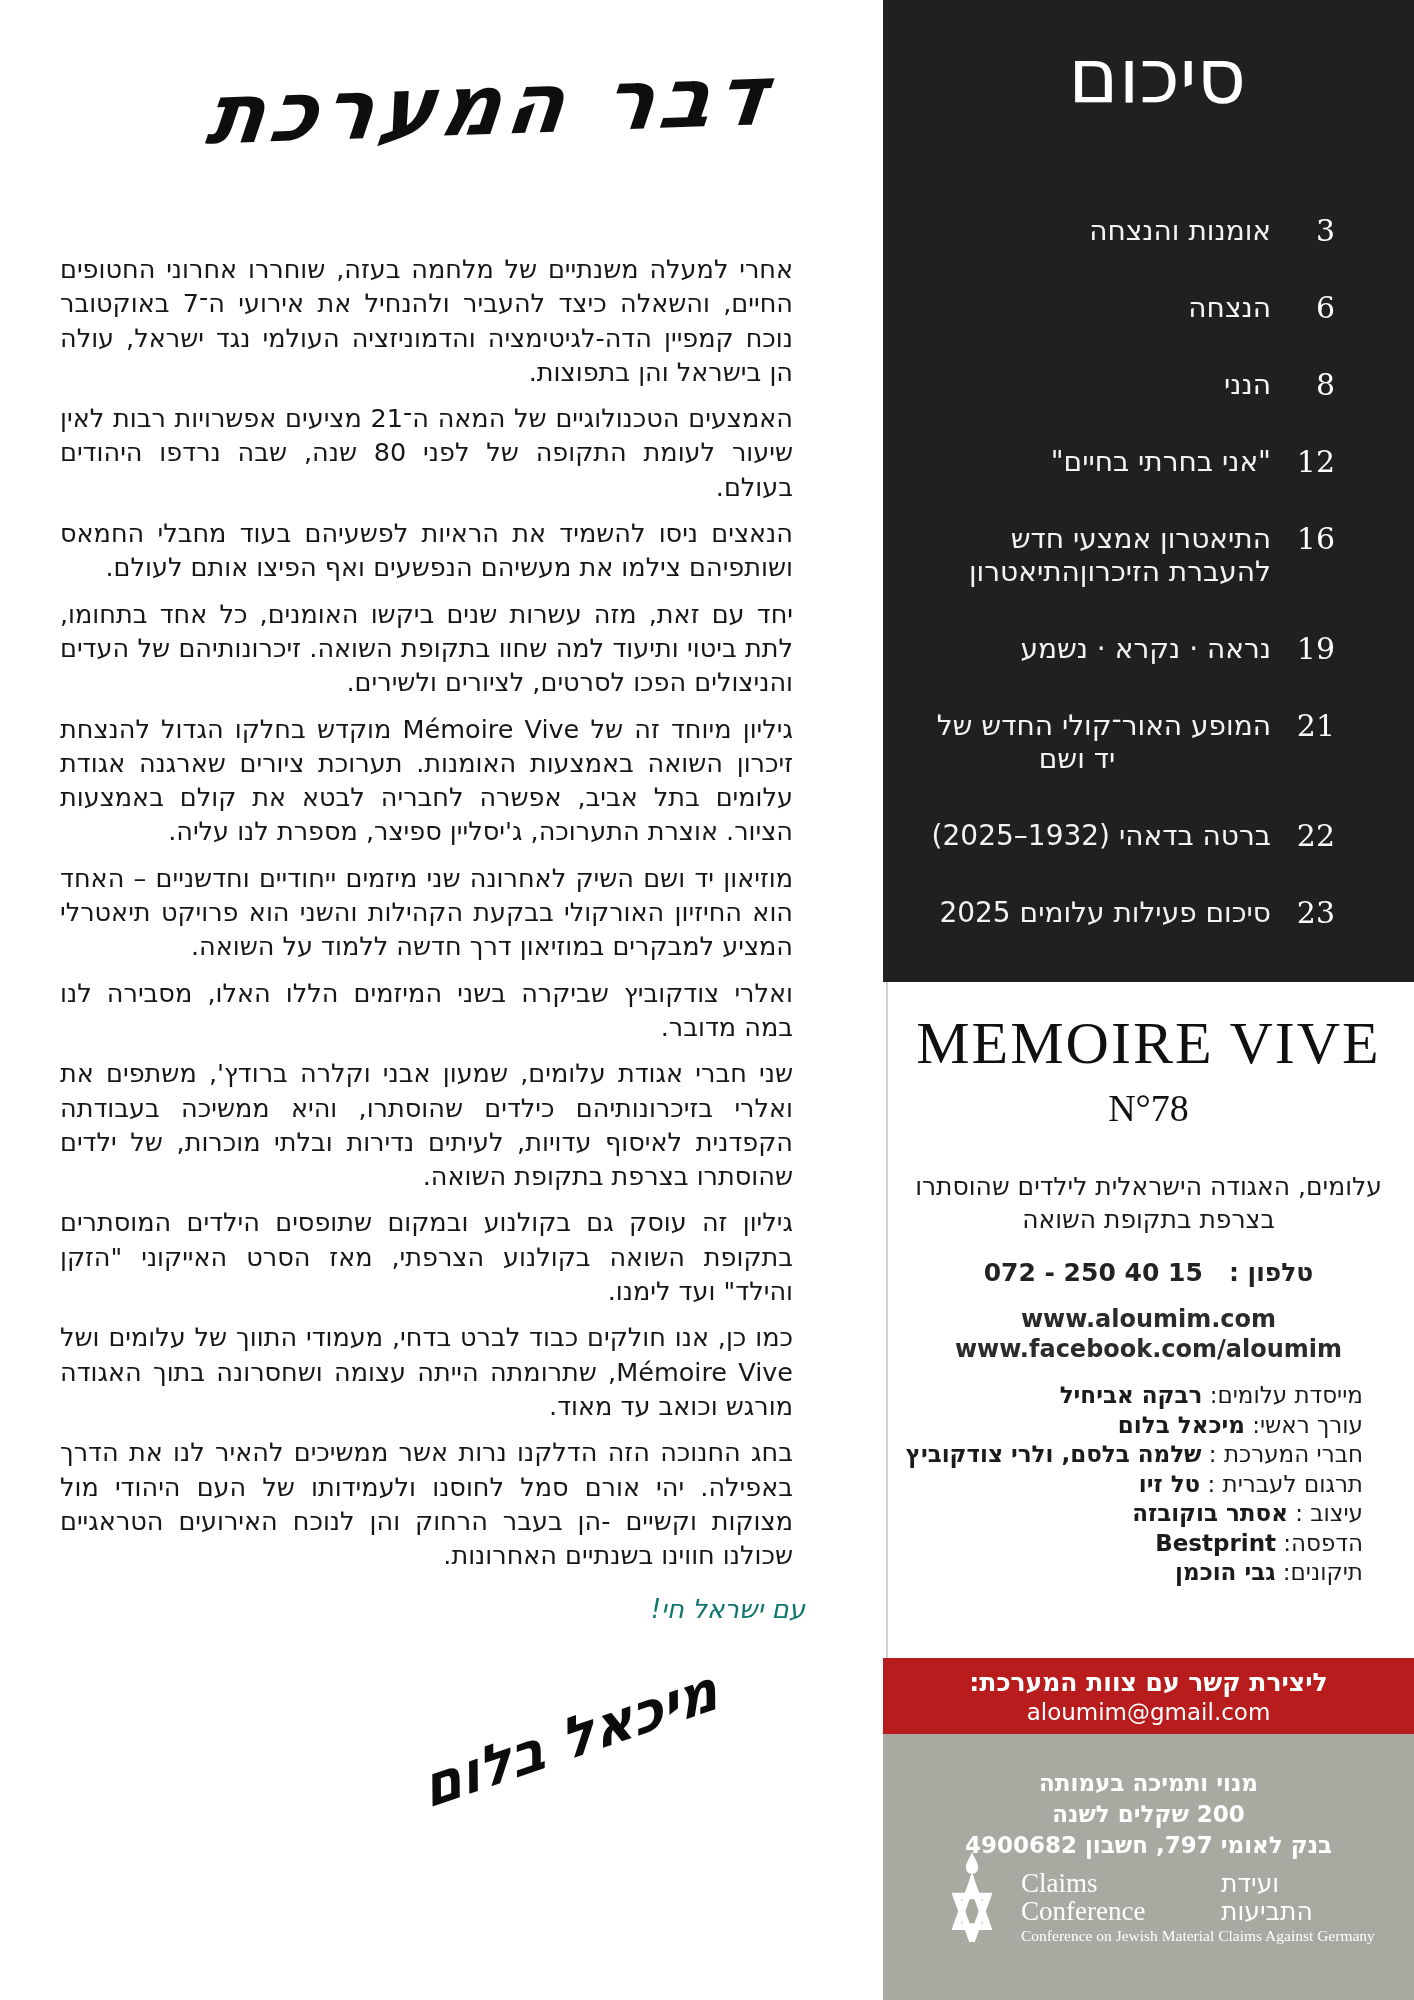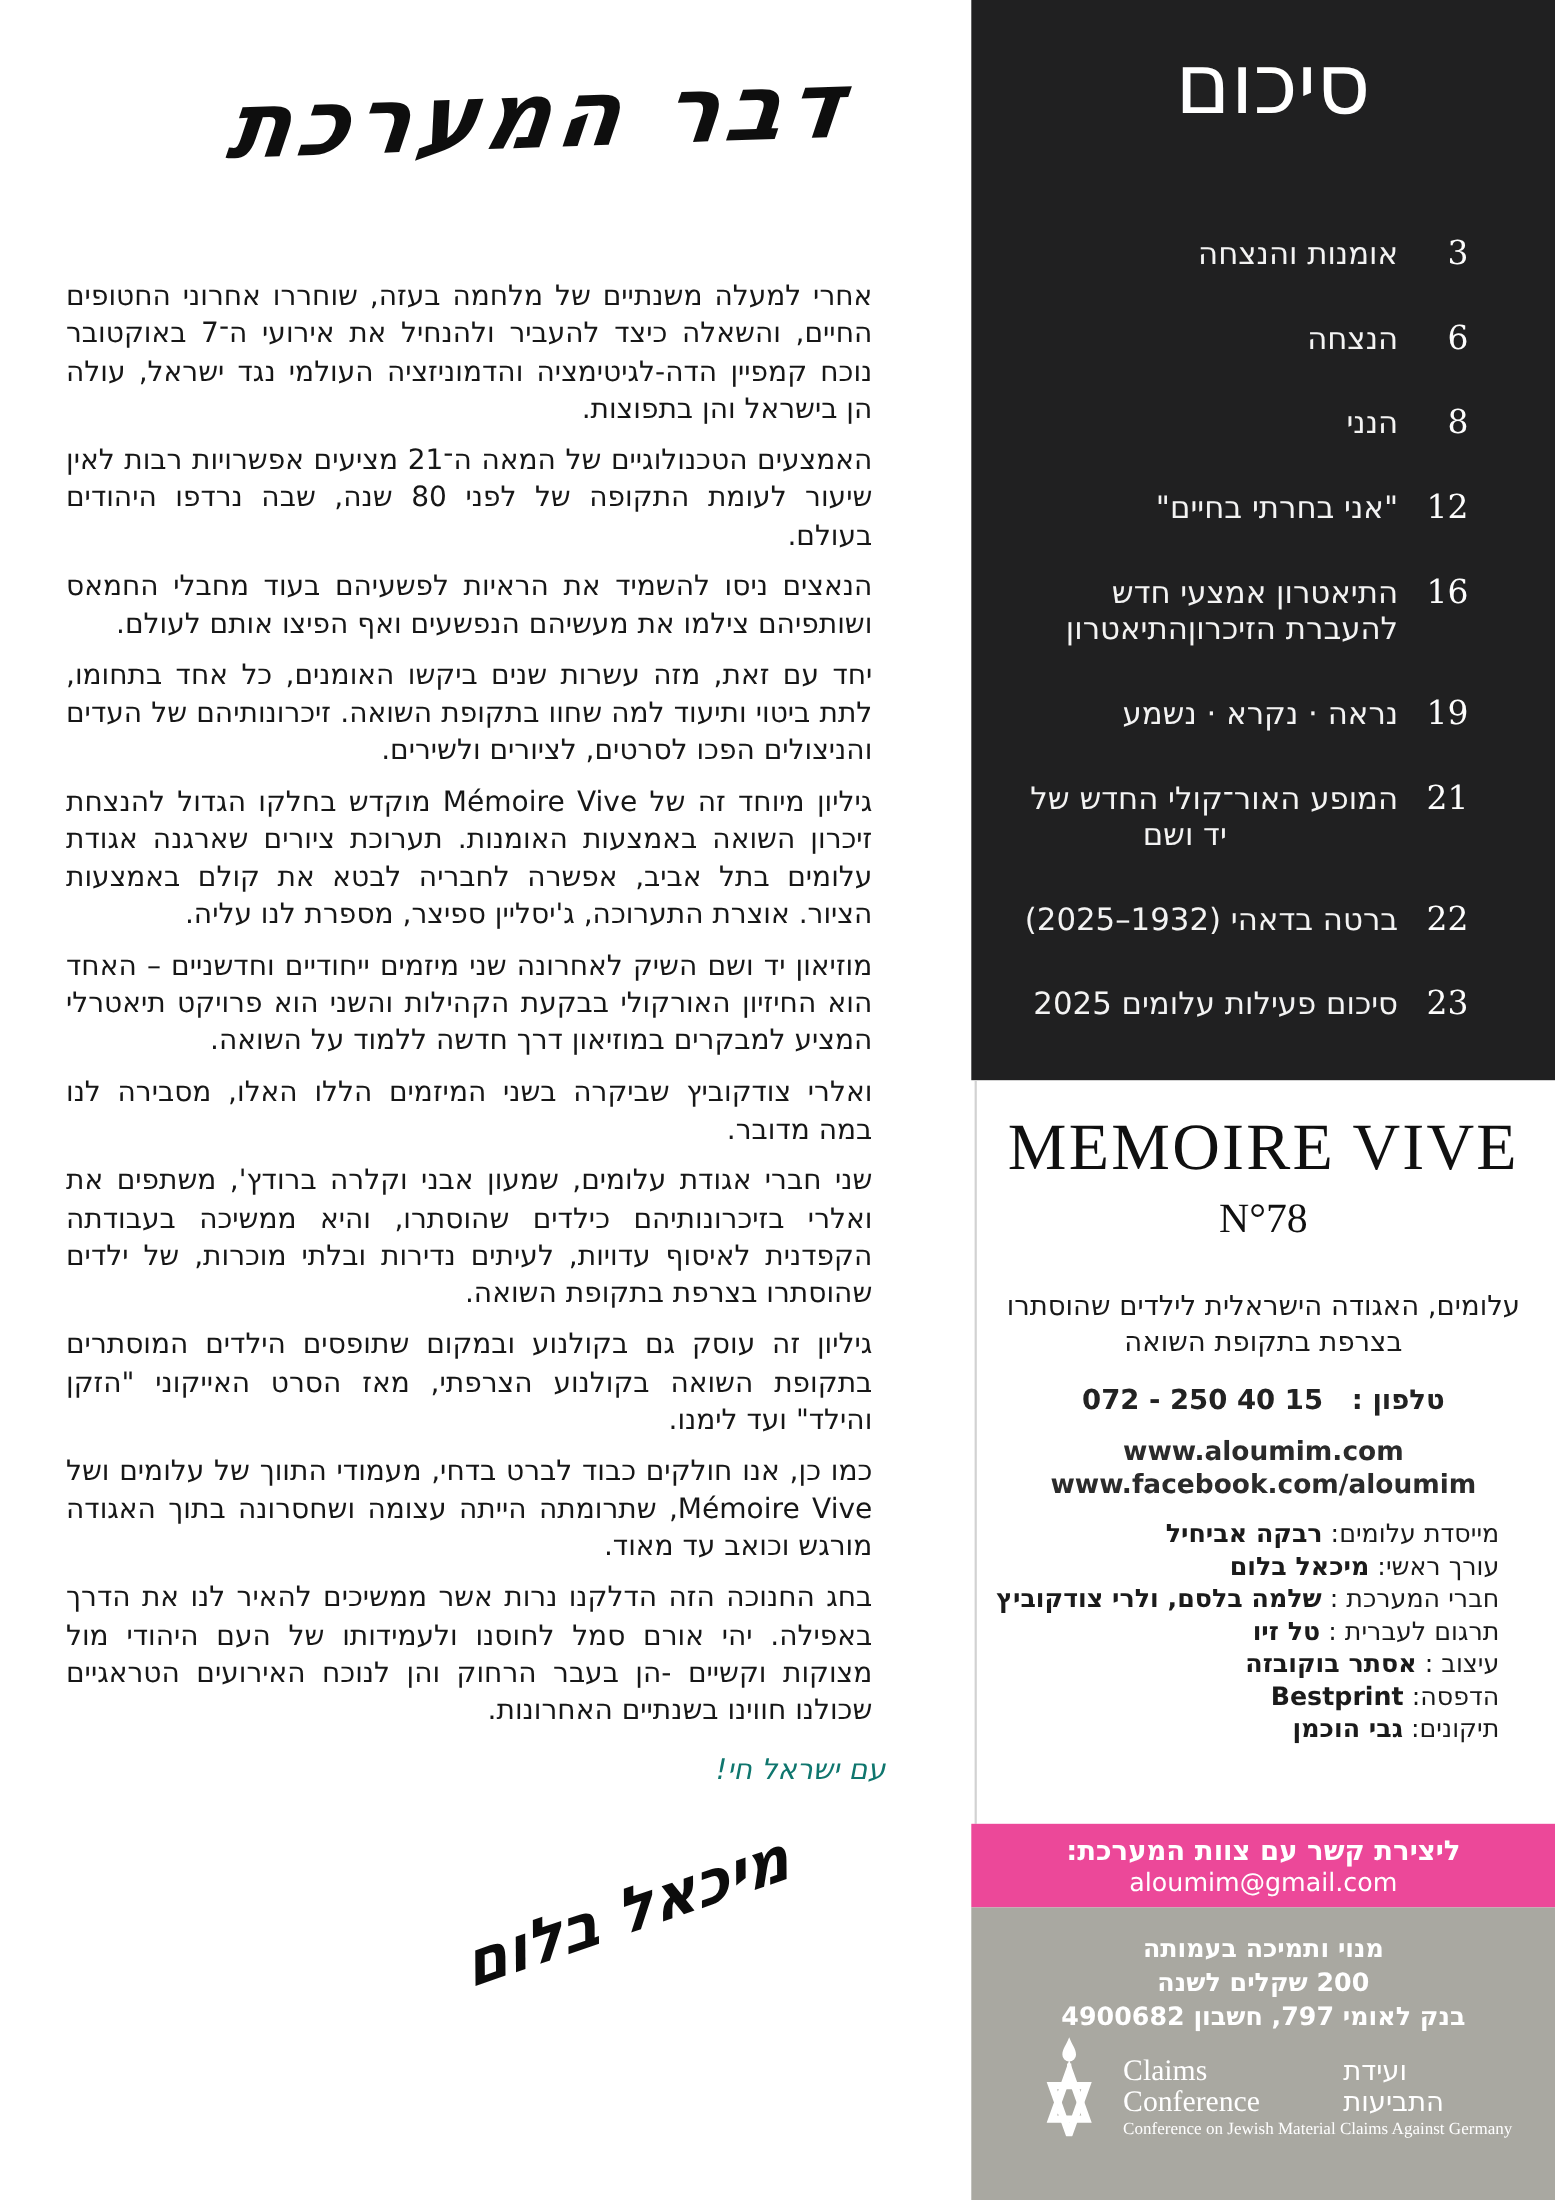--- a/index.html
+++ b/index.html
@@ -45,28 +45,28 @@
   .mv-phone{margin-top:22px;direction:rtl;font-size:25px;font-weight:bold;color:#222;}
   .mv-phone .num{direction:ltr;unicode-bidi:isolate;}
   .mv-sites{margin-top:17px;font-size:24px;line-height:30px;font-weight:bold;color:#2b2b2b;}
 
   
   .credits{position:absolute;left:883px;top:1381px;width:480px;padding-right:51px;box-sizing:content-box;
       direction:rtl;text-align:right;font-size:23px;line-height:29.5px;color:#1b1b1b;}
   .credit-name{font-weight:bold;}
 
   
-  .contact-bar{position:absolute;left:883px;top:1658px;width:531px;height:76px;background:#ec4899;
+  .contact-bar{position:absolute;left:883px;top:1658px;width:531px;height:76px;background:#b91c1c;
       color:#ffffff;text-align:center;display:flex;flex-direction:column;justify-content:center;gap:2px;}
   .contact-label{direction:rtl;font-size:25px;font-weight:bold;}
   .contact-email{font-size:23px;}
 
   
   .gray-bar{position:absolute;left:883px;top:1734px;width:531px;height:266px;background:#a9a8a1;color:#ffffff;}
-  .sub-lines{padding-top:23px;direction:rtl;text-align:center;font-size:23px;line-height:31px;font-weight:bold;}
+  .sub-lines{padding-top:34px;direction:rtl;text-align:center;font-size:23px;line-height:31px;font-weight:bold;}
   .claims{position:absolute;left:68px;top:116px;display:flex;align-items:flex-end;gap:28px;color:#ffffff;}
   .claims-text{width:352px;}
   .claims-row1{display:flex;justify-content:space-between;align-items:baseline;}
   .claims-name{font-family:"Liberation Serif",serif;font-size:27px;line-height:28px;}
   .claims-name-he{font-size:25px;line-height:28px;}
   .claims-tagline{font-family:"Liberation Serif",serif;font-size:15.5px;line-height:20px;white-space:nowrap;}
 </style>
 </head>
 <body>
 

